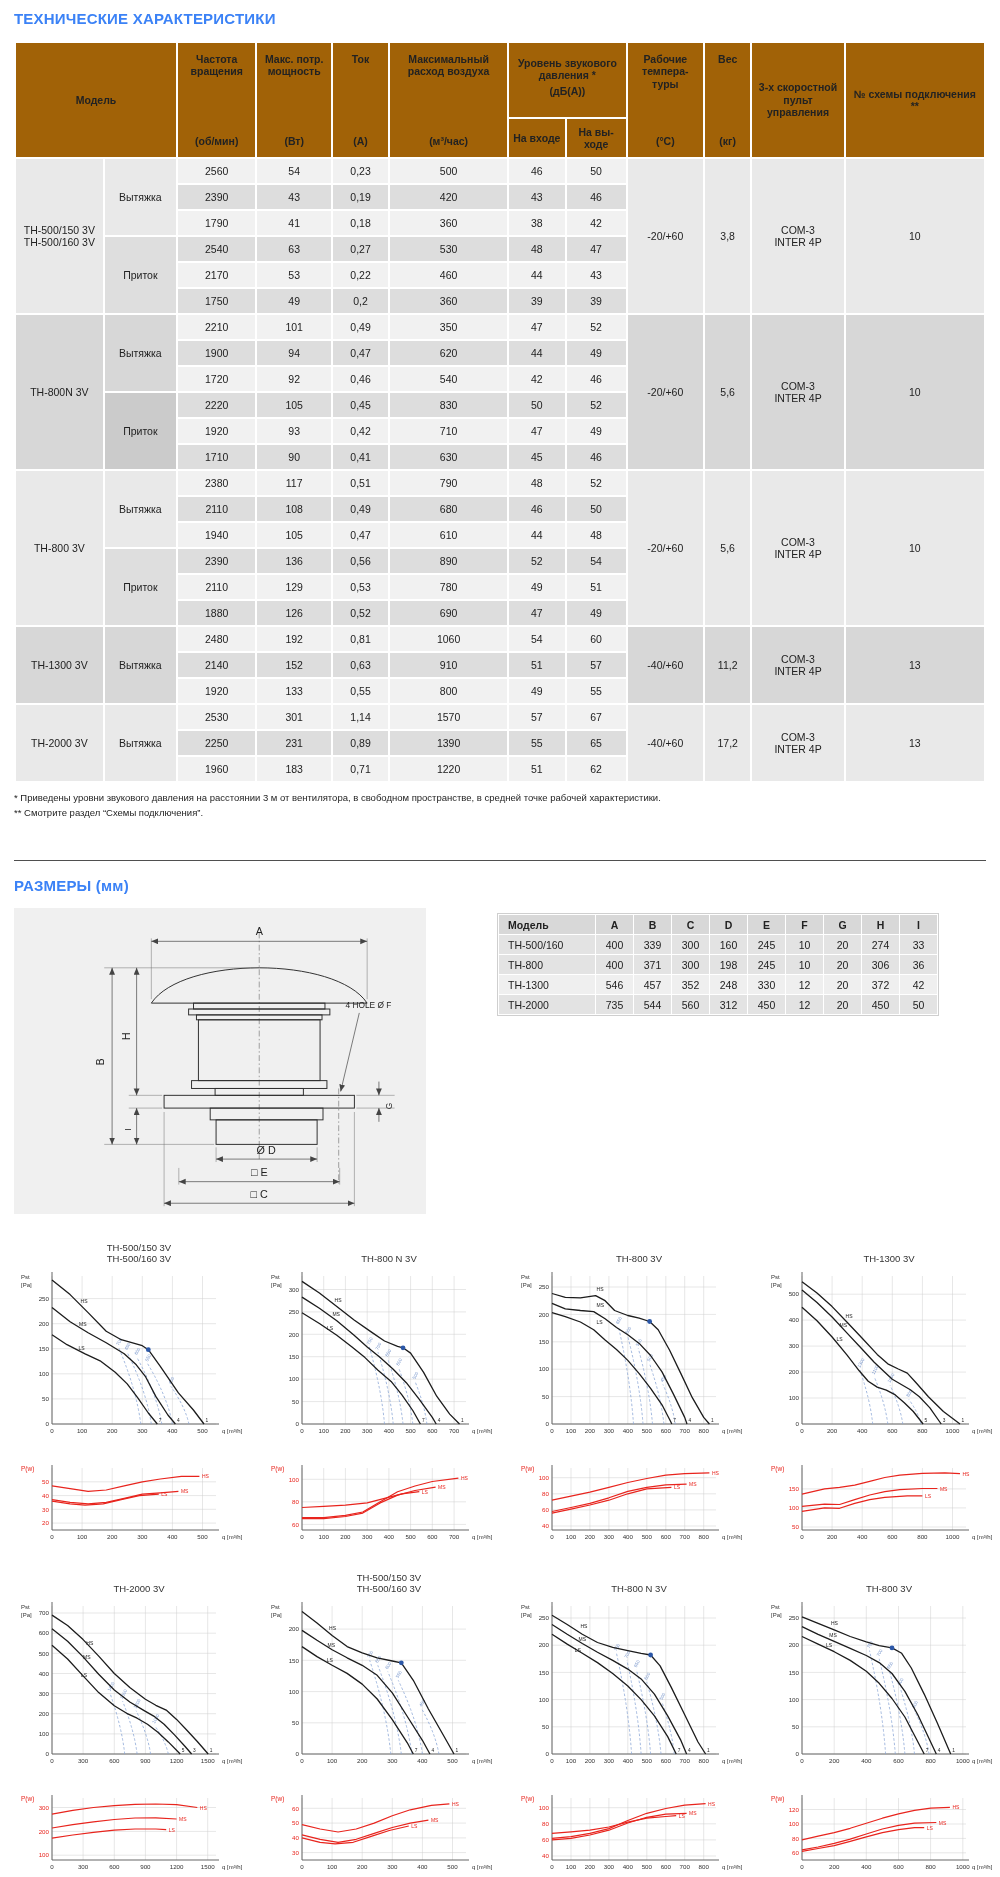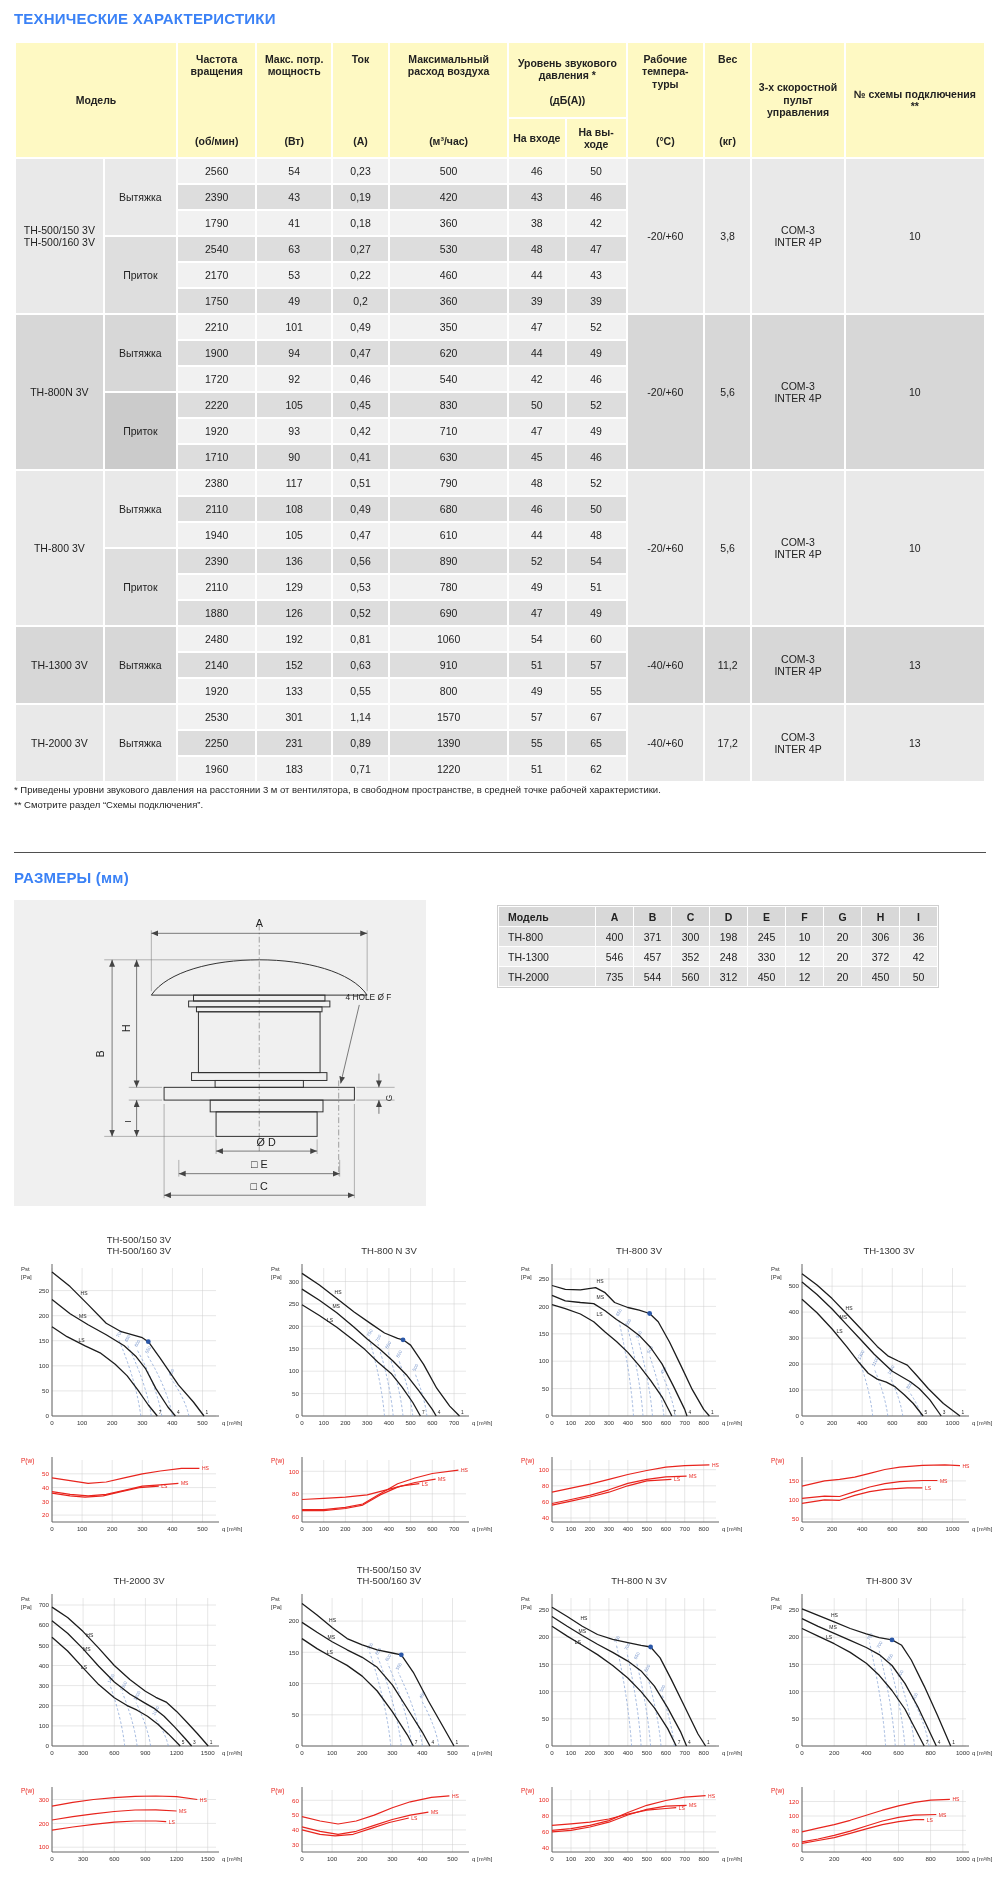--- a/index.html
+++ b/index.html
@@ -1,35 +1,35 @@
 <!DOCTYPE html>
 <html><head>
 <meta charset="utf-8">
 <style>
   html,body{margin:0;padding:0;background:#fff;font-family:"Liberation Sans",sans-serif;color:#222}
   .page{width:1000px;box-sizing:border-box;padding:10px 14px 8px 14px}
   h1,h2{font-size:15px;font-weight:bold;margin:0 0 14px 0;letter-spacing:.2px;color:#3b82f6}
   
   table.spec{border-collapse:separate;border-spacing:2px;background:#fff;table-layout:fixed}
   table.spec th,table.spec td{font-size:10.5px;line-height:1.18;text-align:center;vertical-align:middle;padding:1px 2px;box-sizing:border-box}
-  table.spec thead th{background:#fef9c3;font-weight:bold}
+  table.spec thead th{background:#a16207;font-weight:bold}
   table.spec thead tr.h1 th{height:74px}
   table.spec thead tr.h2 th{height:38px}
   .hflex{display:flex;flex-direction:column;justify-content:space-between;min-height:104px;padding:5px 1px;box-sizing:border-box}
   .hflex.one{justify-content:center}
-  .hflex.noise{min-height:62px;justify-content:space-between;gap:3px;padding-top:8px}
+  .hflex.noise{min-height:62px;justify-content:flex-start;gap:3px;padding-top:8px}
   col.c-model{width:88px}col.c-mode{width:72px}col.c-freq{width:78px}col.c-pow{width:74px}
   col.c-cur{width:56px}col.c-flow{width:118px}col.c-in{width:56px}col.c-out{width:60px}
   col.c-temp{width:76px}col.c-wt{width:46px}col.c-ctl{width:92px}col.c-sch{width:140px}
   table.spec tbody td{height:24px}
   .cl{background:#f1f1f1}.cd{background:#dddddd}
   .blk-l{background:#e9e9e9}.blk-d{background:#d7d7d7}
   td.pr.blk-l{background:#dedede}td.pr.blk-d{background:#cbcbcb}
   
-  .fnotes{font-size:9.5px;line-height:1.55;color:#1d1d1d}
+  .fnotes{margin-top:8px;font-size:9.5px;line-height:1.55;color:#1d1d1d}
   hr.divider{border:none;border-top:1px solid #4f4f4f;margin:40px 0 16px 0}
   
   .dims{display:flex;gap:72px;margin-top:14px;align-items:flex-start}
   .draw-panel{background:#f0f0f0;width:412px;height:306px}
   table.dim{border-collapse:separate;border-spacing:1.5px;background:#fff;outline:1px solid #cfcfcf;margin-top:6px}
   table.dim th,table.dim td{font-size:10.5px;text-align:center;padding:0 3px;height:19px;box-sizing:border-box}
   table.dim th{background:#d8d8d8;font-weight:bold}
   table.dim td{background:#efefef}
   table.dim tr.alt td{background:#e3e3e3}
   table.dim th.mcol,table.dim td.mcol{width:96px;text-align:left;padding-left:9px}
@@ -455,20 +455,32 @@
             <th class="ncol">C</th>
             <th class="ncol">D</th>
             <th class="ncol">E</th>
             <th class="ncol">F</th>
             <th class="ncol">G</th>
             <th class="ncol">H</th>
             <th class="ncol">I</th>
           </tr>
         </thead>
       <tbody id="dim-body">
+          <tr class="alt">
+            <td class="mcol">TH-500/160</td>
+            <td class="ncol">400</td>
+            <td class="ncol">339</td>
+            <td class="ncol">300</td>
+            <td class="ncol">160</td>
+            <td class="ncol">245</td>
+            <td class="ncol">10</td>
+            <td class="ncol">20</td>
+            <td class="ncol">274</td>
+            <td class="ncol">33</td>
+          </tr>
           <tr class="alt">
             <td class="mcol">TH-800</td>
             <td class="ncol">400</td>
             <td class="ncol">371</td>
             <td class="ncol">300</td>
             <td class="ncol">198</td>
             <td class="ncol">245</td>
             <td class="ncol">10</td>
             <td class="ncol">20</td>
             <td class="ncol">306</td>

